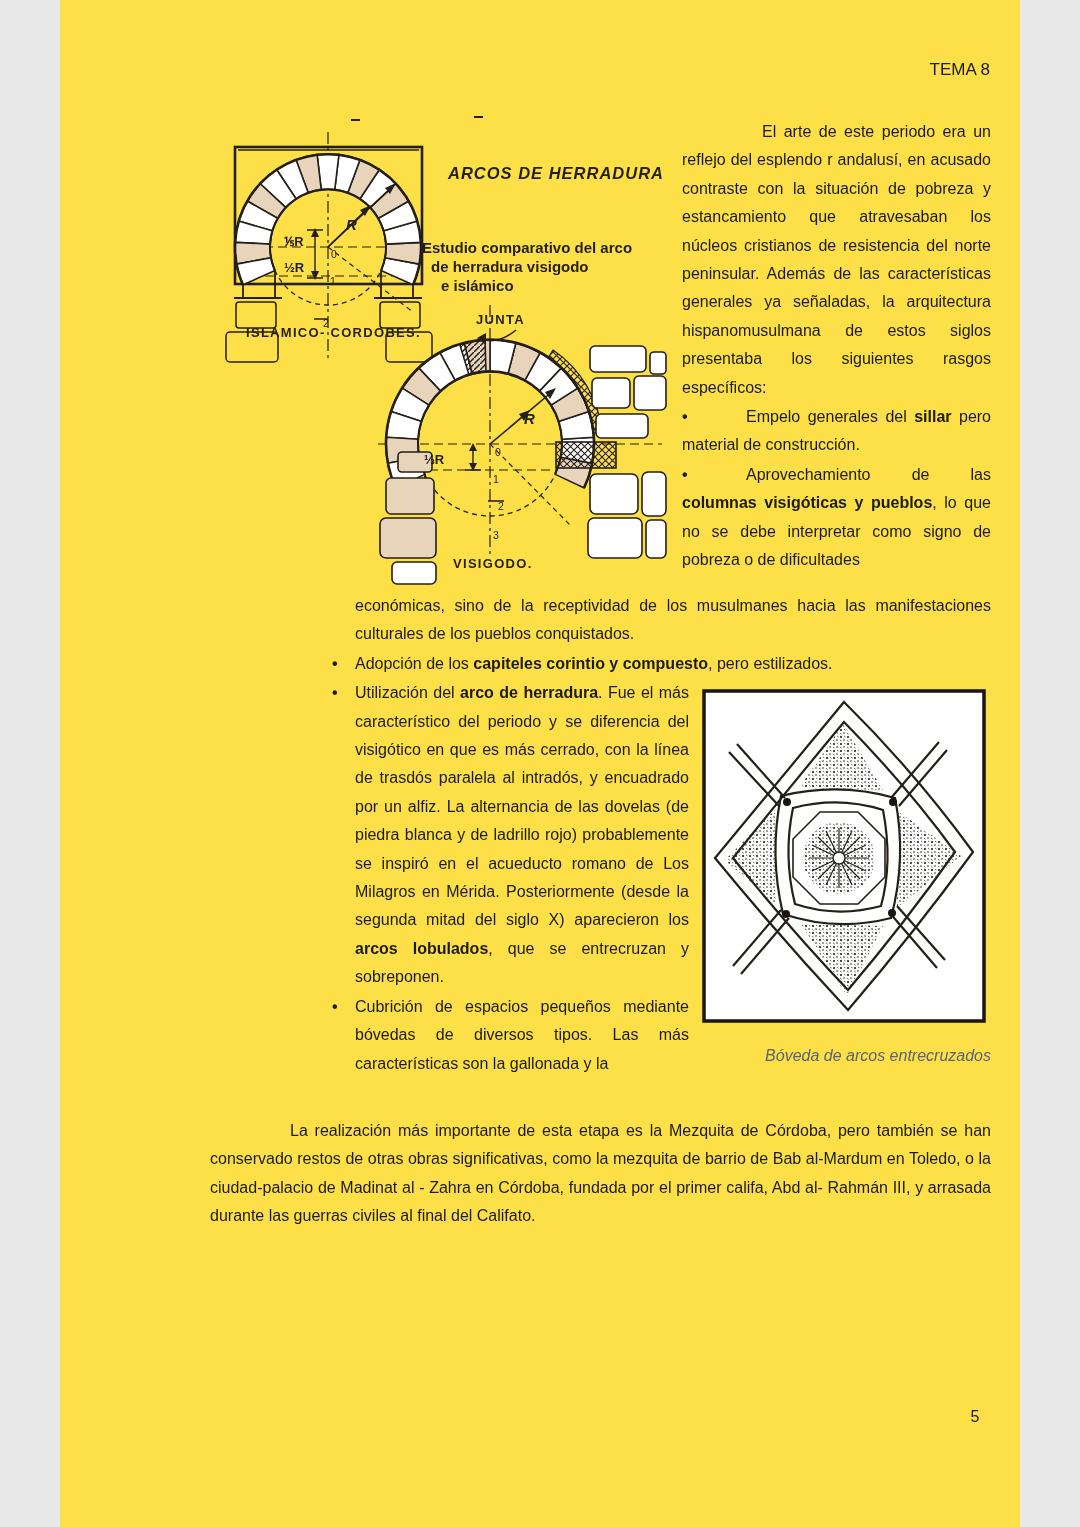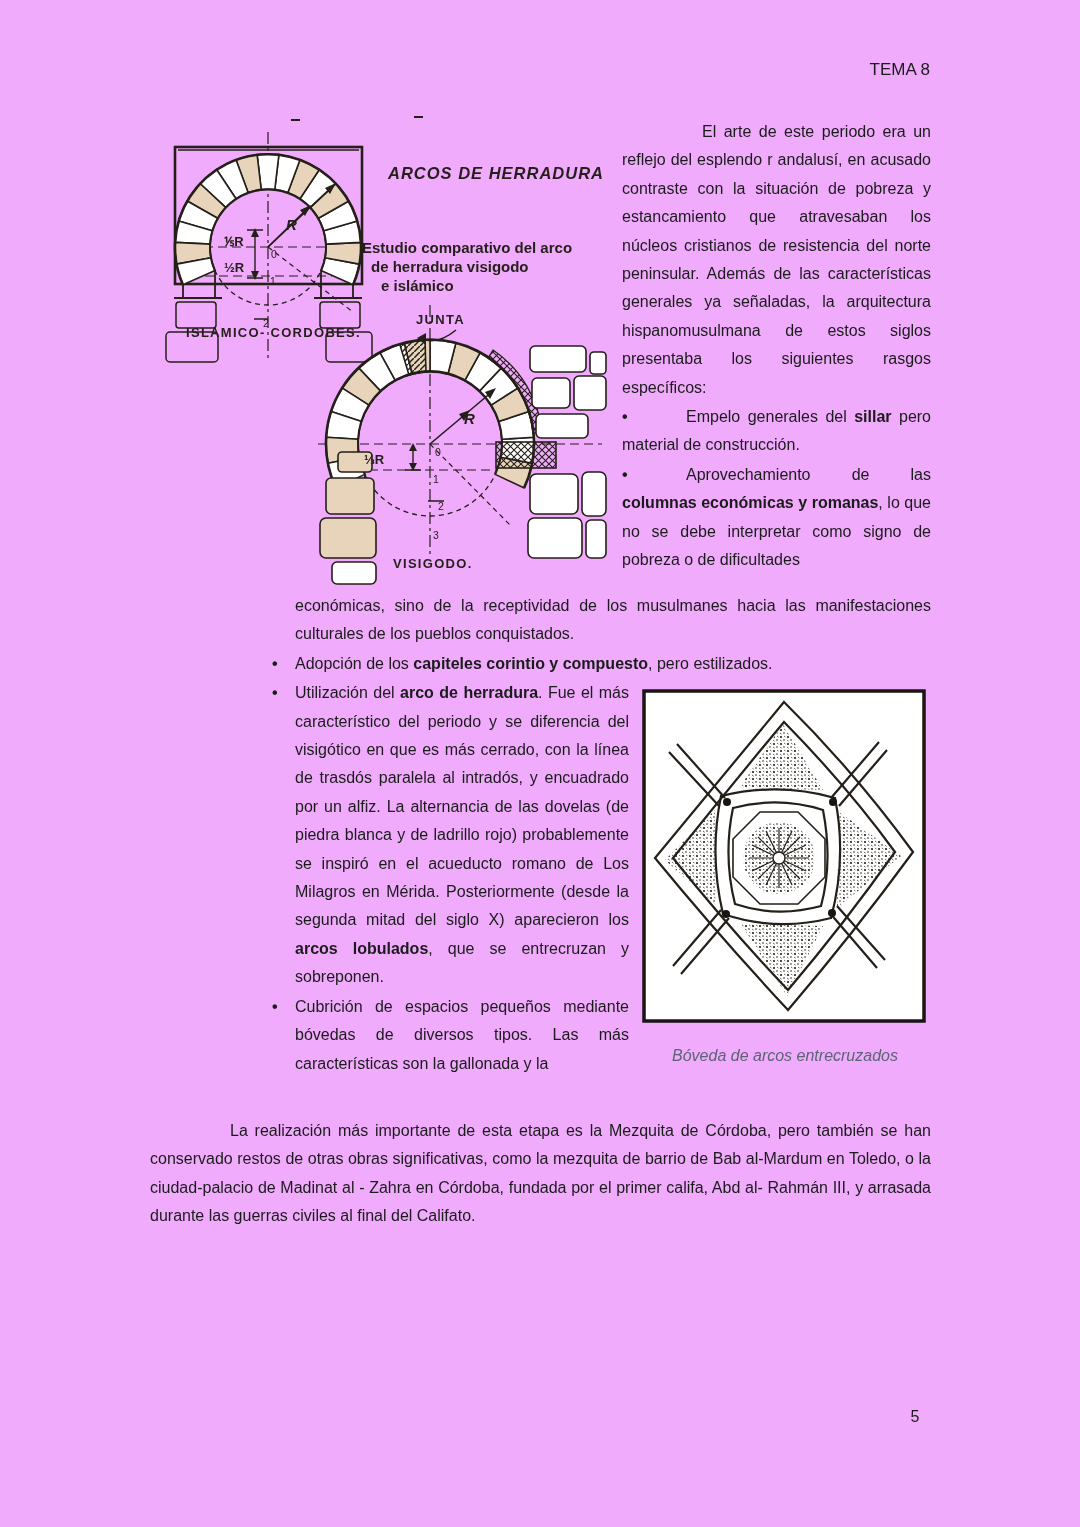--- a/index.html
+++ b/index.html
@@ -1,24 +1,24 @@
 <!DOCTYPE html>
 <html><head>
 <meta charset="utf-8">
 <style>
   html,body{margin:0;padding:0;background:#e8e8e8;}
-  .page{position:relative;width:1080px;height:1527px;background:#f0abfc;margin:0 auto;
+  .page{position:relative;width:960px;height:1527px;background:#fde047;margin:0 auto;
         font-family:"Liberation Sans",sans-serif;color:#1b1b1b;overflow:hidden;}
   .tema{position:absolute;top:60px;left:0;width:930px;text-align:right;font-size:17px;}
   .content{position:absolute;left:150px;top:100px;width:781px;font-size:16px;
            line-height:28.4px;text-align:justify;}
   .figblock{float:left;width:472px;height:492px;}
   .figblock2{float:right;width:292px;margin:8px 0 4px 10px;}
   .fig3cap{margin-top:8px;font-style:italic;font-size:16px;color:#5b6474;
-           text-align:center;line-height:20px;}
+           text-align:right;line-height:20px;}
   .intro{margin:18px 0 0 0;text-indent:80px;}
   .rb{margin:1px 0 0 0;}
   .rb .blt{display:inline-block;width:64px;font-weight:bold;}
   .lb{position:relative;margin:1px 0 0 118px;padding-left:27px;}
   .lb .blt{position:absolute;left:4px;top:0;font-weight:bold;}
   .cont1{clear:left;margin:0 0 0 145px;}
   .cont2{clear:both;margin:1px 0 0 145px;}
   .closing{margin:39px 0 0 0;text-indent:80px;}
   .pagenum{position:absolute;top:1408px;left:898px;width:34px;text-align:center;font-size:16px;}
   .bb{font-weight:bold;}
@@ -182,21 +182,21 @@
           <text class="tick" x="283" y="439">3</text>
           <text class="hand" x="243" y="468">VISIGODO.</text>
         </g>
       </svg>
     </div>
 
     <p class="intro">El arte de este periodo era un reflejo del esplendo r andalusí, en acusado contraste con la situación de pobreza y estancamiento que atravesaban los núcleos cristianos de resistencia del norte peninsular. Además de las características generales ya señaladas, la arquitectura hispanomusulmana de estos siglos presentaba los siguientes rasgos específicos:</p>
 
     <p class="rb"><span class="blt">•</span><span><span>Empelo generales del </span><span class="bb">sillar</span><span> pero material de construcción.</span></span></p>
 
-    <p class="rb"><span class="blt">•</span><span><span>Aprovechamiento de las </span><span class="bb">columnas económicas y romanas</span><span>, lo que no se debe interpretar como signo de pobreza o de dificultades</span></span></p>
+    <p class="rb"><span class="blt">•</span><span><span>Aprovechamiento de las </span><span class="bb">columnas visigóticas y pueblos</span><span>, lo que no se debe interpretar como signo de pobreza o de dificultades</span></span></p>
 
     <p class="cont1"><span>económicas, sino de la receptividad de los musulmanes hacia las manifestaciones culturales de los pueblos conquistados.</span></p>
 
     <p class="lb"><span class="blt">•</span><span><span>Adopción de los </span><span class="bb">capiteles corintio y compuesto</span><span>, pero estilizados.</span></span></p>
 
     <div class="figblock2">
       <svg width="290" height="342" viewBox="0 0 290 342">
         <defs>
           <pattern id="stip" width="7" height="7" patternUnits="userSpaceOnUse">
             <circle cx="2" cy="2" r="1.1" fill="#241f18"></circle>

